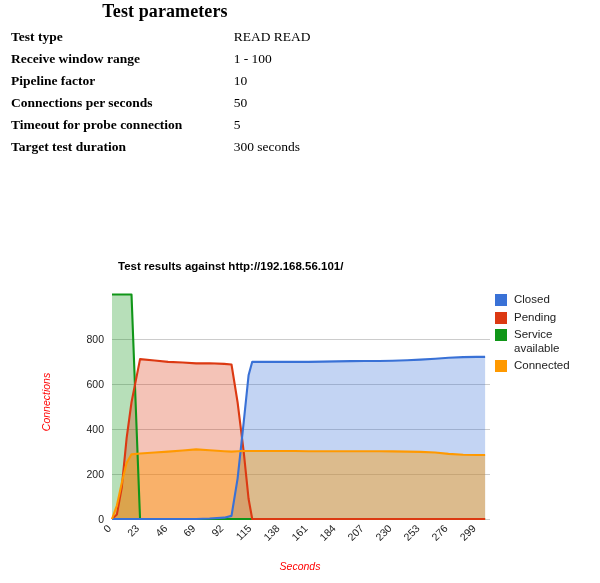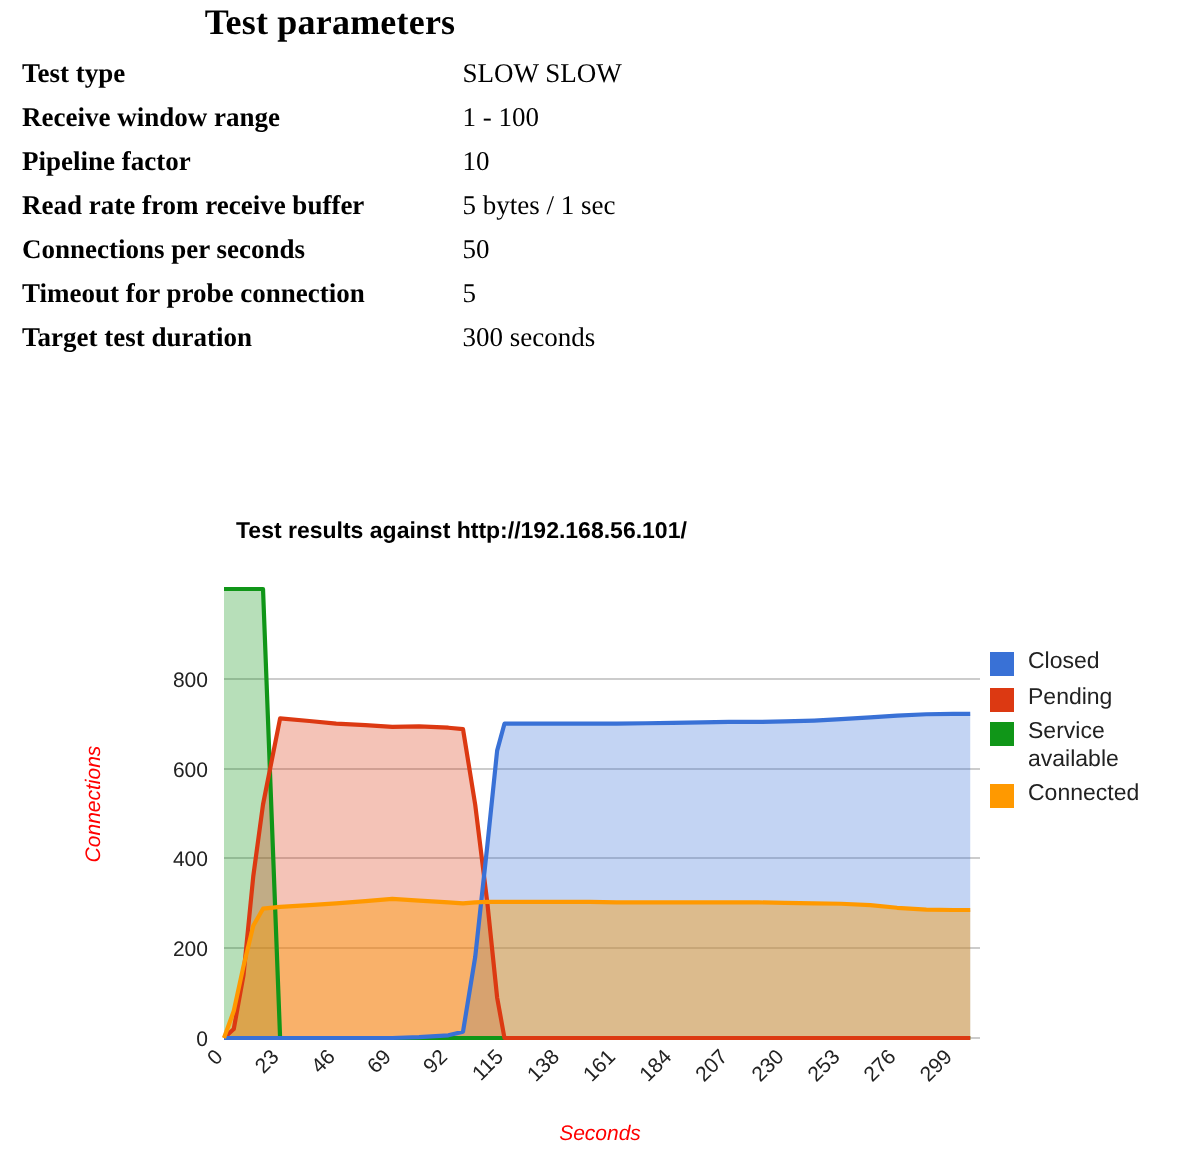--- a/index.html
+++ b/index.html
@@ -90,21 +90,20 @@
 
   
   #legend {
     position: absolute;
     left: 495px;
     top: 53px;
     width: 105px;
     font-family: "Liberation Sans", sans-serif;
     font-size: 11.5px;
     color: #222222;
-    margin-top: 32px;
   }
   .legend-row {
     display: flex;
     align-items: flex-start;
     margin-bottom: 4px;
   }
   .legend-swatch {
     width: 12px;
     height: 12px;
     flex: 0 0 12px;
@@ -121,33 +120,29 @@
 
 <table id="params-table">
   <thead>
     <tr>
       <th class="caption-cell" colspan="2">Test parameters</th>
     </tr>
   </thead>
   <tbody id="params-body">
       <tr>
         <td class="k">Test type</td>
-        <td class="v">SLOW SLOW</td>
+        <td class="v">READ READ</td>
       </tr>
       <tr>
         <td class="k">Receive window range</td>
         <td class="v">1 - 100</td>
       </tr>
       <tr>
         <td class="k">Pipeline factor</td>
         <td class="v">10</td>
-      </tr>
-      <tr>
-        <td class="k">Read rate from receive buffer</td>
-        <td class="v">5 bytes / 1 sec</td>
       </tr>
       <tr>
         <td class="k">Connections per seconds</td>
         <td class="v">50</td>
       </tr>
       <tr>
         <td class="k">Timeout for probe connection</td>
         <td class="v">5</td>
       </tr>
       <tr>

